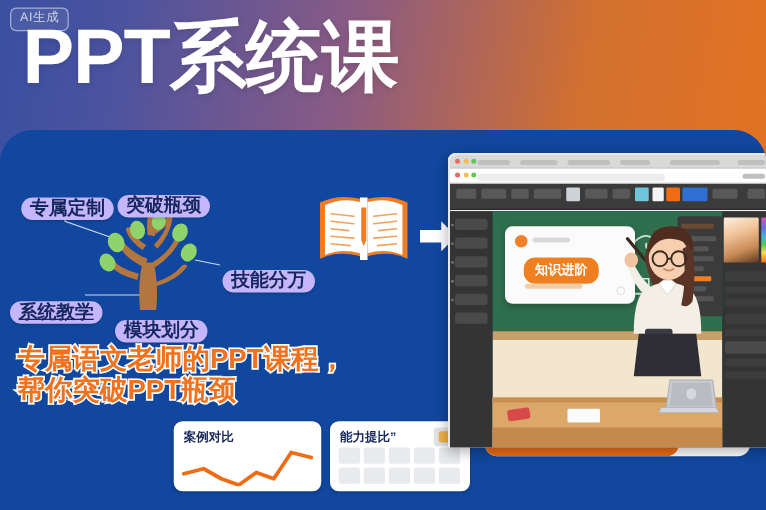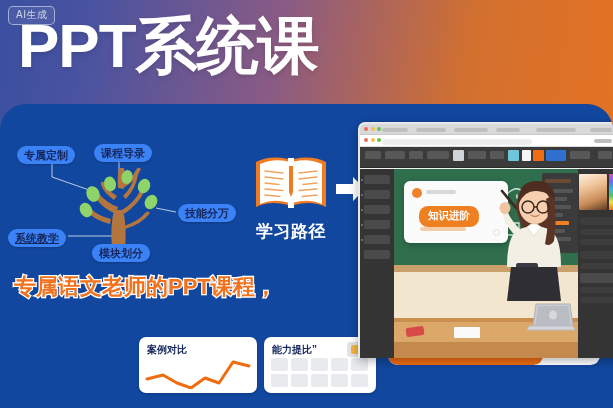--- a/index.html
+++ b/index.html
@@ -57,29 +57,30 @@
     color:#ffffff; font-size:18px; font-weight:700;
     letter-spacing:.5px; white-space:nowrap;
   }
 
   
   #tree-block { position:absolute; left:6px; top:40px; width:240px; height:110px; }
   #tree-svg { position:absolute; left:0; top:0; }
 
   .pill {
     position:absolute;
-    background:#3b82f6;
+    background:#c4b5fd;
     color:#16275c;
-    font-size:11px;
+    font-size:15px;
     font-weight:700;
     line-height:10px;
     padding:3.5px 7px 4.5px 7px;
     border-radius:9px;
     white-space:nowrap;
     box-shadow:0 1px 2px rgba(0,0,0,.18);
+    margin-top:12px;
   }
   #pill-zhuanshu { left:11px; top:2px; }
   #pill-tupo     { left:88px; top:0px; }
   #pill-jineng   { left:172px; top:60px; }
   #pill-xitong   { left:2px;  top:85px;text-decoration:underline; }
   #pill-mokuai   { left:86px; top:100px; }
 
   
   #study-path { position:absolute; left:248px; top:48px; width:108px; height:105px; }
   #book-icon { position:absolute; left:4px; top:0; }
@@ -280,21 +281,21 @@
           <ellipse cx="87" cy="50" rx="6.5" ry="8" transform="rotate(-22 87 50)"></ellipse>
           <ellipse cx="104" cy="40" rx="6" ry="7.5" transform="rotate(-12 104 40)"></ellipse>
           <ellipse cx="121" cy="33" rx="5.5" ry="7" transform="rotate(14 121 33)"></ellipse>
           <ellipse cx="138" cy="42" rx="6" ry="7.5" transform="rotate(24 138 42)"></ellipse>
           <ellipse cx="145" cy="58" rx="6" ry="7.5" transform="rotate(30 145 58)"></ellipse>
           <ellipse cx="80" cy="66" rx="6" ry="7.5" transform="rotate(-28 80 66)"></ellipse>
         </g>
       </svg>
 
       <div class="pill" id="pill-zhuanshu">专属定制</div>
-      <div class="pill" id="pill-tupo">课程导录</div>
+      <div class="pill" id="pill-tupo">突破瓶颈</div>
       <div class="pill" id="pill-jineng">技能分万</div>
       <div class="pill" id="pill-xitong">系统教学</div>
       <div class="pill" id="pill-mokuai">模块划分</div>
     </div>
 
     <div id="study-path">
       <svg id="book-icon" width="78" height="62" viewBox="0 0 78 62">
         <path d="M4 10 q14 -7 32 -3 l0 46 q-18 -5 -32 2 z" fill="#ef7b22"></path>
         <path d="M74 10 q-14 -7 -32 -3 l0 46 q18 -5 32 2 z" fill="#ef7b22"></path>
         <path d="M8 12 q13 -6 28 -2.5 l0 41 q-15 -4 -28 1.5 z" fill="#ffffff"></path>
@@ -307,28 +308,28 @@
           <line x1="13" y1="43" x2="28" y2="44.5"></line>
           <line x1="47" y1="21" x2="65" y2="19"></line>
           <line x1="47" y1="27" x2="65" y2="25"></line>
           <line x1="51" y1="32.5" x2="65" y2="31"></line>
           <line x1="47" y1="38.5" x2="65" y2="37"></line>
           <line x1="50" y1="44.5" x2="65" y2="43"></line>
         </g>
         <rect x="36" y="6" width="6" height="50" fill="#ffffff"></rect>
         <path d="M37 14 l4 0 l0 26 l-2 5 l-2 -5 z" fill="#ef7b22"></path>
       </svg>
-      <div id="study-path-label">学习路径</div>
       <svg id="arrow-icon" width="30" height="26" viewBox="0 0 30 26">
         <path d="M0 8 L17 8 L17 1 L29 13 L17 25 L17 18 L0 18 Z" fill="#ffffff"></path>
       </svg>
     </div>
 
     <div id="headline">
       <span>专属语文老师的PPT课程，</span>
+      <span class="l2">帮你突破PPT瓶颈</span>
     </div>
 
 
     <div class="mini-card" id="card-2">
       <div class="mini-card-title">案例对比</div>
       <svg class="spark" width="110" height="32" viewBox="0 0 110 32">
         <polyline points="4,22 20,18 34,26 48,31 62,21 76,26 90,5 106,9" fill="none" stroke="#ef6c13" stroke-width="3" stroke-linejoin="round" stroke-linecap="round"></polyline>
       </svg>
     </div>
 

